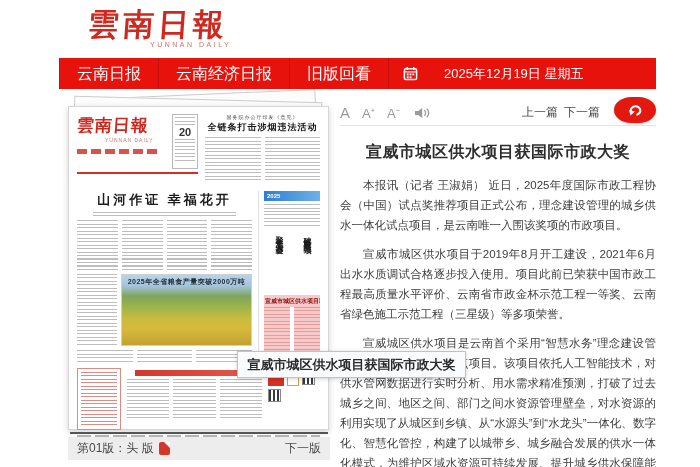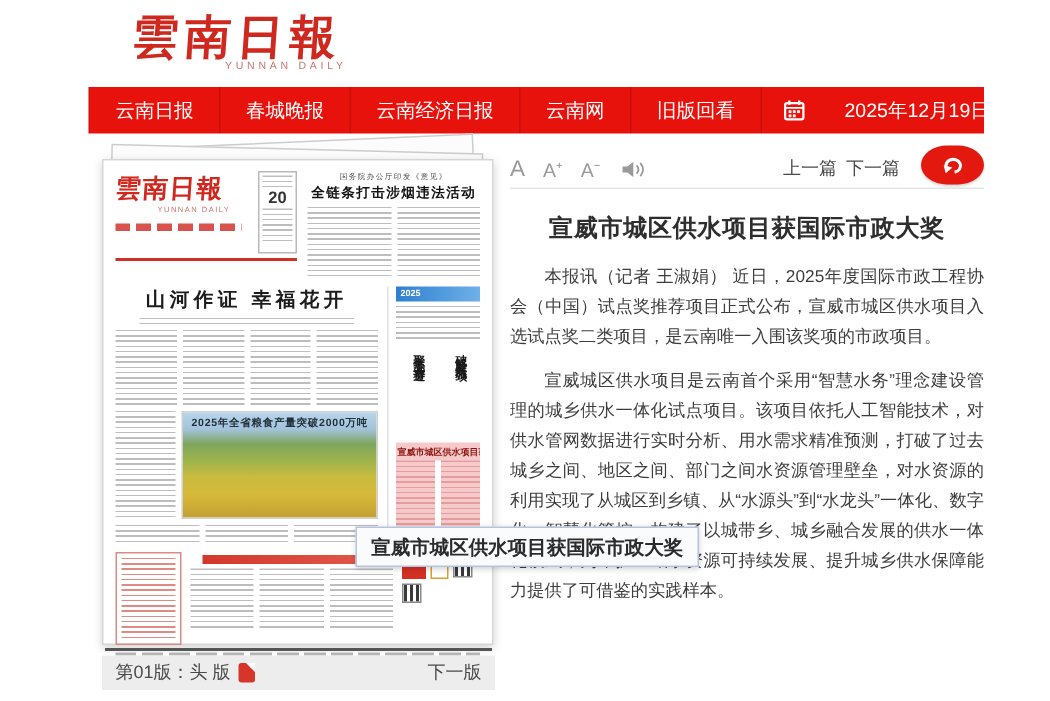--- a/index.html
+++ b/index.html
@@ -6,21 +6,21 @@
   body { background:#fff; font-family:"Liberation Sans", sans-serif; }
   .page { position:relative; width:700px; height:467px; background:#ffffff; overflow:hidden; }
 
   
   .logo { position:absolute; left:88px; top:4px; cursor:pointer; }
   .logo-cn { font-family:"DejaVu Serif", serif; font-weight:bold; font-size:31px; color:#cf281e; letter-spacing:4px; transform:skewX(-4deg); }
   .logo-en { font-size:7px; color:#c9736d; letter-spacing:2.5px; margin:-5px 0 0 62px; }
 
   
   .nav { position:absolute; left:59px; top:58px; width:597px; height:31px; background:#e8120d; display:flex; align-items:center; color:#fff; }
-  .nav-item { font-size:13px; padding:0 17px; line-height:31px; cursor:pointer; border-right:1px solid rgba(0,0,0,0.14); white-space:nowrap; }
+  .nav-item { font-size:16px; padding:0 17px; line-height:31px; cursor:pointer; border-right:1px solid rgba(0,0,0,0.14); white-space:nowrap; }
   .nav-item:first-child { border-left:1px solid rgba(0,0,0,0.10); }
   .nav-cal { margin-left:14px; display:flex; align-items:center; cursor:pointer; }
   .nav-date { font-size:13px; margin-left:26px; white-space:nowrap; }
 
   
   .sheet { position:absolute; background:#fcfcfc; border:1px solid #cccccc; }
   .sheet1 { left:86px; top:94px; width:230px; height:26px; transform:rotate(-2.5deg); }
   .sheet2 { left:74px; top:99px; width:248px; height:22px; transform:rotate(1.5deg); }
   .paper { position:absolute; left:68px; top:106px; width:261px; height:324px; background:#ffffff; border:1px solid #d6d6d6; box-shadow:0 2px 6px rgba(0,0,0,0.18); padding:7px 8px; cursor:pointer; }
 
@@ -97,23 +97,21 @@
 
 <div class="page">
 
   <div class="logo">
     <div class="logo-cn">雲南日報</div>
     <div class="logo-en">YUNNAN DAILY</div>
   </div>
 
   <div class="nav">
     <div class="nav-item">云南日报</div>
-    <div class="nav-item">春城晚报</div>
     <div class="nav-item">云南经济日报</div>
-    <div class="nav-item">云南网</div>
     <div class="nav-item">旧版回看</div>
     <div class="nav-cal">
       <svg viewBox="0 0 16 16" width="15" height="15">
         <rect x="1.5" y="3" width="13" height="11.5" rx="1.5" fill="none" stroke="#fff" stroke-width="1.6"></rect>
         <line x1="4.5" y1="1" x2="4.5" y2="4.2" stroke="#fff" stroke-width="1.6"></line>
         <line x1="11.5" y1="1" x2="11.5" y2="4.2" stroke="#fff" stroke-width="1.6"></line>
         <line x1="1.5" y1="6.3" x2="14.5" y2="6.3" stroke="#fff" stroke-width="1.2"></line>
         <rect x="4" y="8" width="2" height="2" fill="#fff"></rect>
           <rect x="7" y="8" width="2" height="2" fill="#fff"></rect>
           <rect x="10" y="8" width="2" height="2" fill="#fff"></rect>
@@ -240,21 +238,22 @@
       <span class="backtab">
         <svg viewBox="0 0 20 15" width="19" height="14">
           <path d="M6 11 A5.2 4.6 0 1 1 11 12.6" fill="none" stroke="#fff" stroke-width="2.2"></path>
           <polygon points="3.2,7.6 9.4,9.2 4.6,13.4" fill="#fff"></polygon>
         </svg>
       </span>
     </div>
 
     <div class="art-title">宣威市城区供水项目获国际市政大奖</div>
     <div class="art-body">
-      <p>本报讯（记者 王淑娟） 近日，2025年度国际市政工程协会（中国）试点奖推荐项目正式公布，宣威市城区供水项目入选试点奖二类项目，是云南唯一入围该奖项的市政项目。</p>
+      <p>本报讯（记者 王淑娟） 近日，2025年度国际市政工程协会（中国）试点奖推荐项目正式公布，理念建设管理的城乡供水一体化试点项目，是云南唯一入围该奖项的市政项目。</p>
+      <p>宣威市城区供水项目于2019年8月开工建设，2021年6月出水水质调试合格逐步投入使用。项目此前已荣获中国市政工程最高质量水平评价、云南省市政金杯示范工程一等奖、云南省绿色施工示范工程（三星级）等多项荣誉。</p>
       <p>宣威城区供水项目是云南首个采用“智慧水务”理念建设管理的城乡供水一体化试点项目。该项目依托人工智能技术，对供水管网数据进行实时分析、用水需求精准预测，打破了过去城乡之间、地区之间、部门之间水资源管理壁垒，对水资源的利用实现了从城区到乡镇、从“水源头”到“水龙头”一体化、数字化、智慧化管控，构建了以城带乡、城乡融合发展的供水一体化模式，为维护区域水资源可持续发展、提升城乡供水保障能力提供了可借鉴的实践样本。</p>
 
     </div>
   </div>
 
   <div class="tooltip">宣威市城区供水项目获国际市政大奖</div>
 
 </div>
 
 </body></html>

